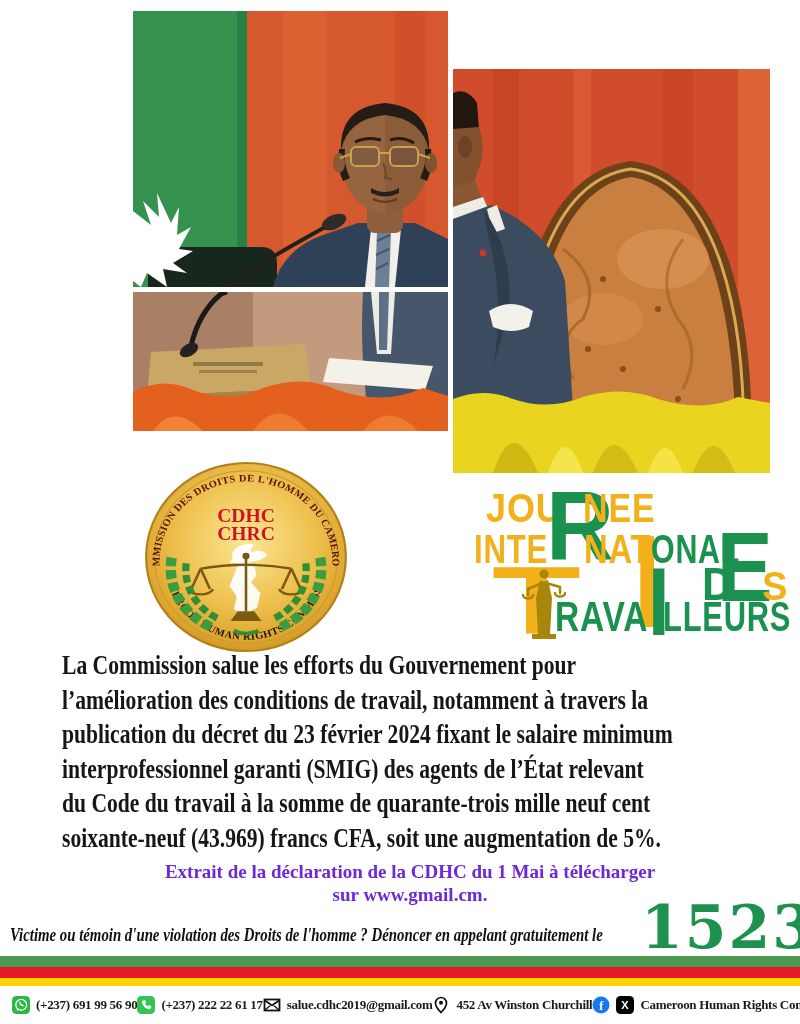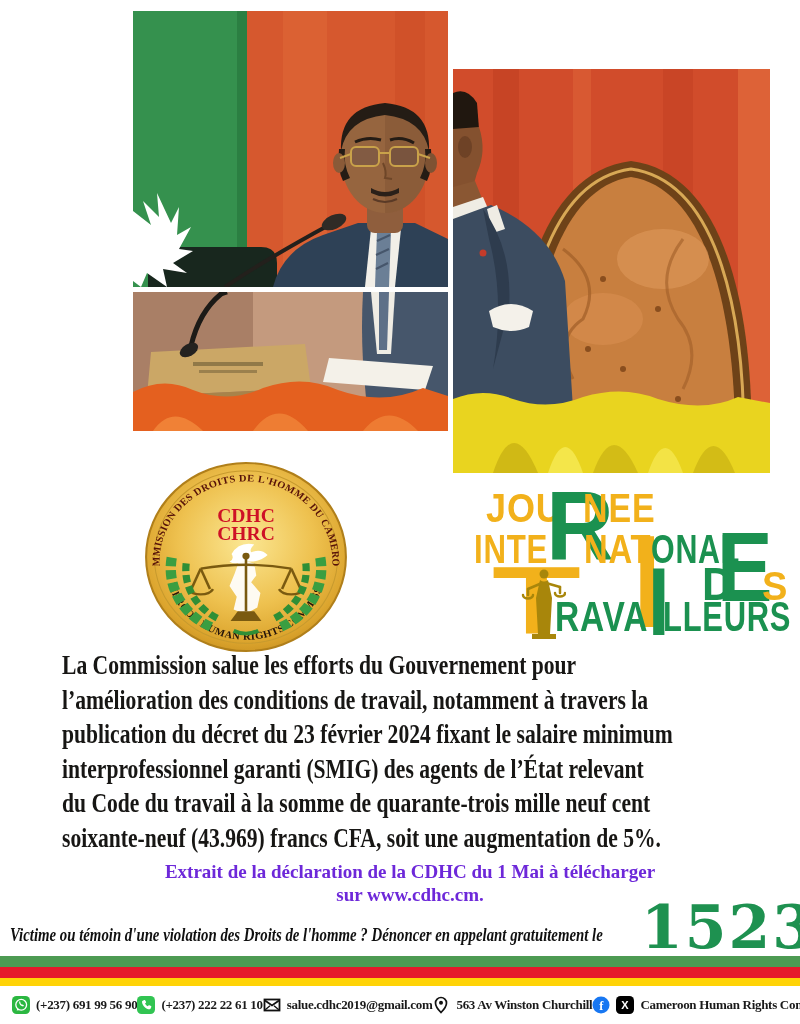--- a/index.html
+++ b/index.html
@@ -261,21 +261,21 @@
     <div>La Commission salue les efforts du Gouvernement pour</div>
     <div>l’amélioration des conditions de travail, notamment à travers la</div>
     <div>publication du décret du 23 février 2024 fixant le salaire minimum</div>
     <div>interprofessionnel garanti (SMIG) des agents de l’État relevant</div>
     <div>du Code du travail à la somme de quarante-trois mille neuf cent</div>
     <div>soixante-neuf (43.969) francs CFA, soit une augmentation de 5%.</div>
   </div>
 
   <div id="extract">
     <div>Extrait de la déclaration de la CDHC du 1 Mai à télécharger</div>
-    <div>sur www.cdhc.cm.</div>
+    <div>sur www.gmail.cm.</div>
   </div>
 
   <div id="victime">Victime ou témoin d'une violation des Droits de l'homme ? Dénoncer en appelant gratuitement le</div>
   <div id="hotline-number">1523</div>
 
   <div class="stripe" id="stripe-green"></div>
   <div class="stripe" id="stripe-red"></div>
   <div class="stripe" id="stripe-yellow"></div>
 
   <div id="footer">
@@ -288,38 +288,38 @@
         <path d="M7.1 6.4 c.2 1.9 2.1 3.8 4 4.1 l.9 -1.1 -1.3 -1 -.7 .3 c-.8 -.4 -1.5 -1.1 -1.8 -1.9 l.4 -.6 -.9 -1.2 z" fill="#fff"></path>
       </svg>
       <span class="f-label">(+237) 691 99 56 90</span>
     </div>
 
     <div class="f-item">
       <svg viewBox="0 0 18 18">
         <rect width="18" height="18" rx="4.5" fill="#31C452"></rect>
         <path d="M5.3 4.9 l1.9 -.9 c.3 -.1 .7 0 .9 .3 l.9 1.5 c.2 .3 .1 .7 -.1 .9 l-.9 .8 c.5 1.2 1.5 2.2 2.7 2.8 l.8 -.9 c.2 -.3 .6 -.3 .9 -.2 l1.6 .8 c.3 .2 .5 .6 .3 .9 l-.8 1.9 c-.1 .3 -.5 .5 -.8 .5 c-3.9 -.3 -7.2 -3.5 -7.7 -7.4 c0 -.4 .1 -.8 .3 -1 z" fill="#fff"></path>
       </svg>
-      <span class="f-label">(+237) 222 22 61 10</span>
+      <span class="f-label">(+237) 222 22 61 17</span>
     </div>
 
     <div class="f-item">
       <svg viewBox="0 0 18 18">
         <rect x="1.5" y="3.5" width="15" height="11" fill="#fff" stroke="#111" stroke-width="1.8"></rect>
         <path d="M2 4.5 l7 5 7 -5" stroke="#111" stroke-width="1.8" fill="none"></path>
         <path d="M2.2 13.8 l4.8 -4 M15.8 13.8 l-4.8 -4" stroke="#111" stroke-width="1.4" fill="none"></path>
       </svg>
       <span class="f-label">salue.cdhc2019@gmail.com</span>
     </div>
 
     <div class="f-item">
       <svg viewBox="0 0 18 18">
         <path d="M9 1.5 c-3 0 -5.5 2.4 -5.5 5.4 c0 4 5.5 9.6 5.5 9.6 s5.5 -5.6 5.5 -9.6 c0 -3 -2.5 -5.4 -5.5 -5.4 z" fill="#fff" stroke="#111" stroke-width="1.7"></path>
         <circle cx="9" cy="6.8" r="2" fill="#111"></circle>
       </svg>
-      <span class="f-label">563 Av Winston Churchill</span>
+      <span class="f-label">452 Av Winston Churchill</span>
     </div>
 
     <div class="f-item">
       <svg viewBox="0 0 18 18">
         <circle cx="9" cy="9" r="8.5" fill="#1877F2"></circle>
         <text x="9.4" y="13.6" text-anchor="middle" font-size="12.5" font-weight="bold" fill="#fff" font-family="Liberation Serif,serif">f</text>
       </svg>
       <svg viewBox="0 0 18 18">
         <rect width="18" height="18" rx="4.5" fill="#000"></rect>
         <text x="9" y="13" text-anchor="middle" font-size="11" font-weight="bold" fill="#fff" font-family="Liberation Sans,sans-serif">X</text>

